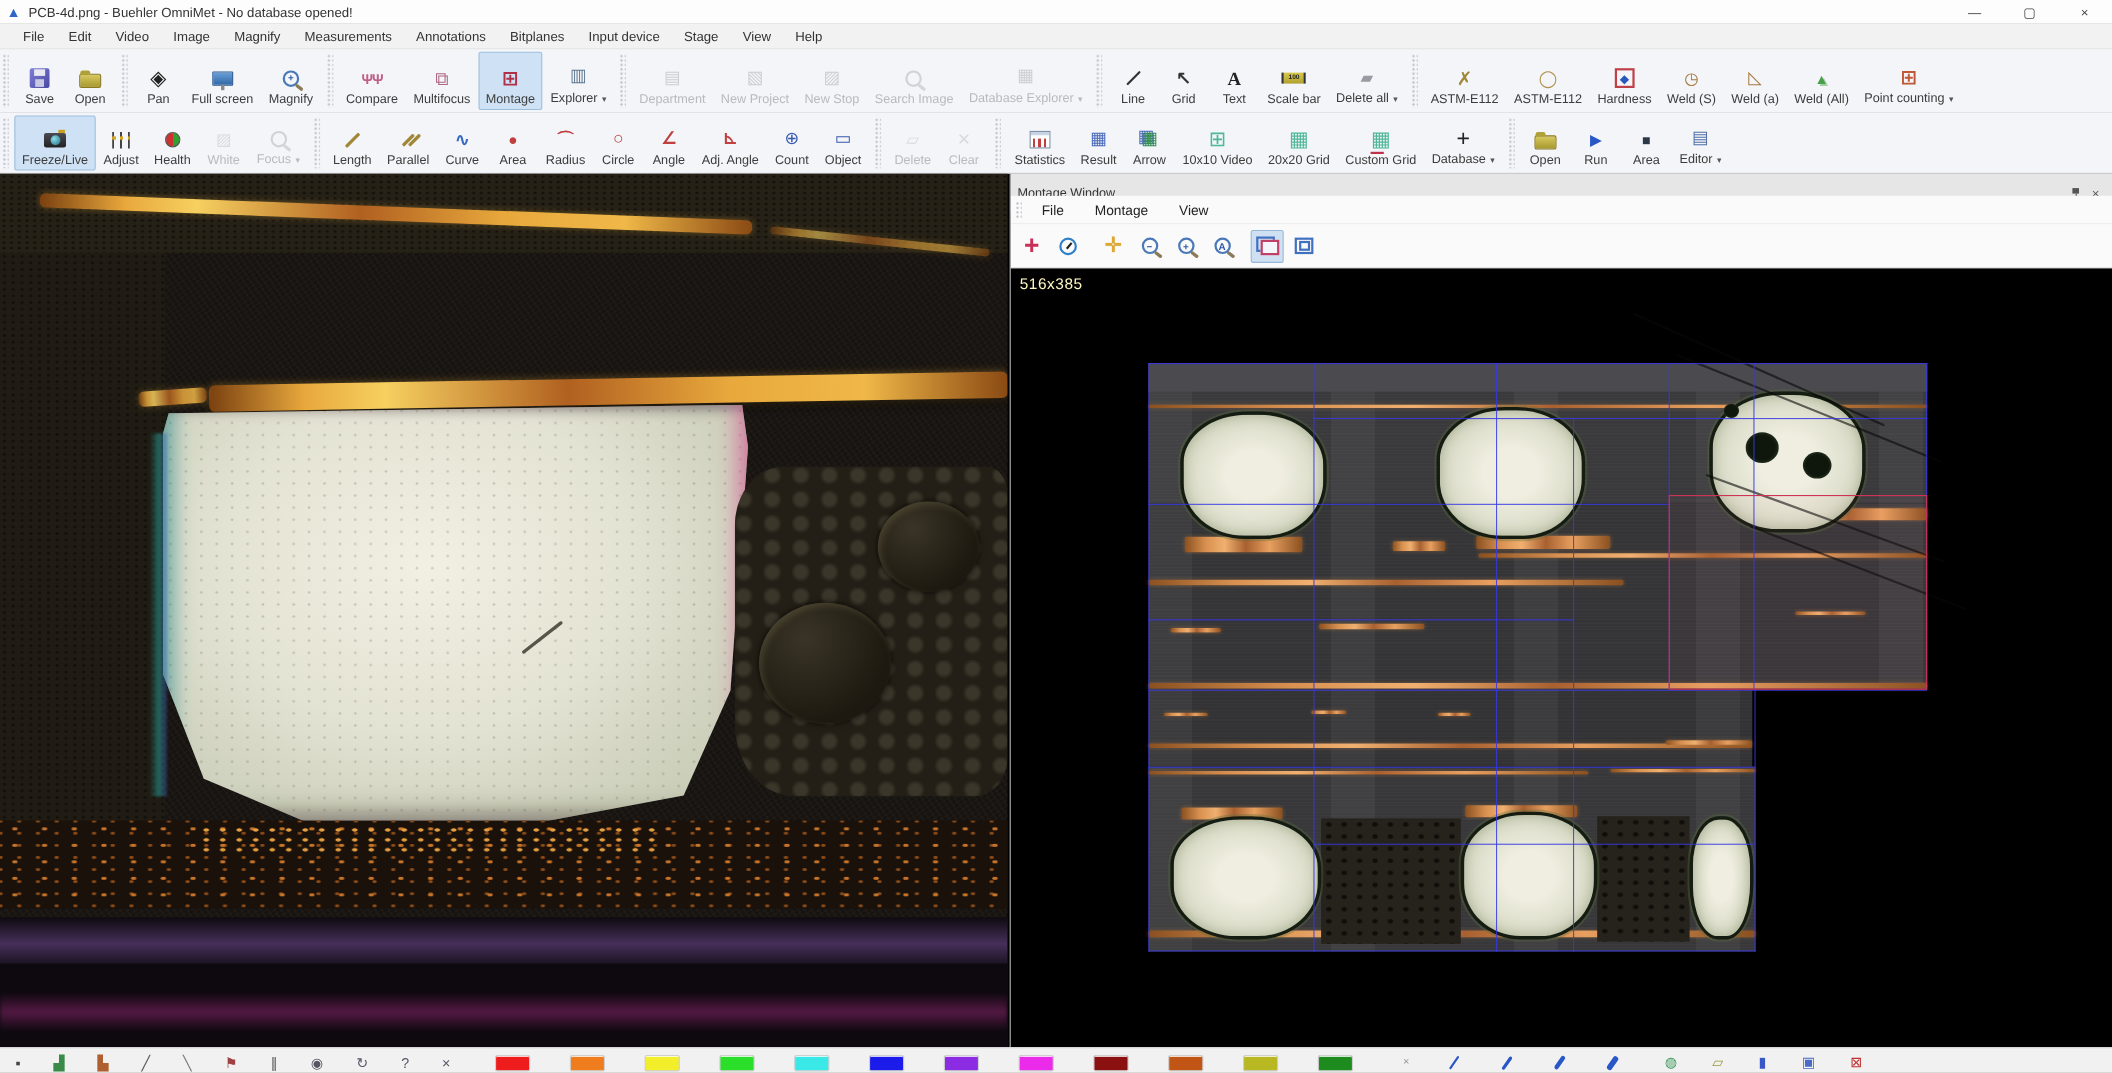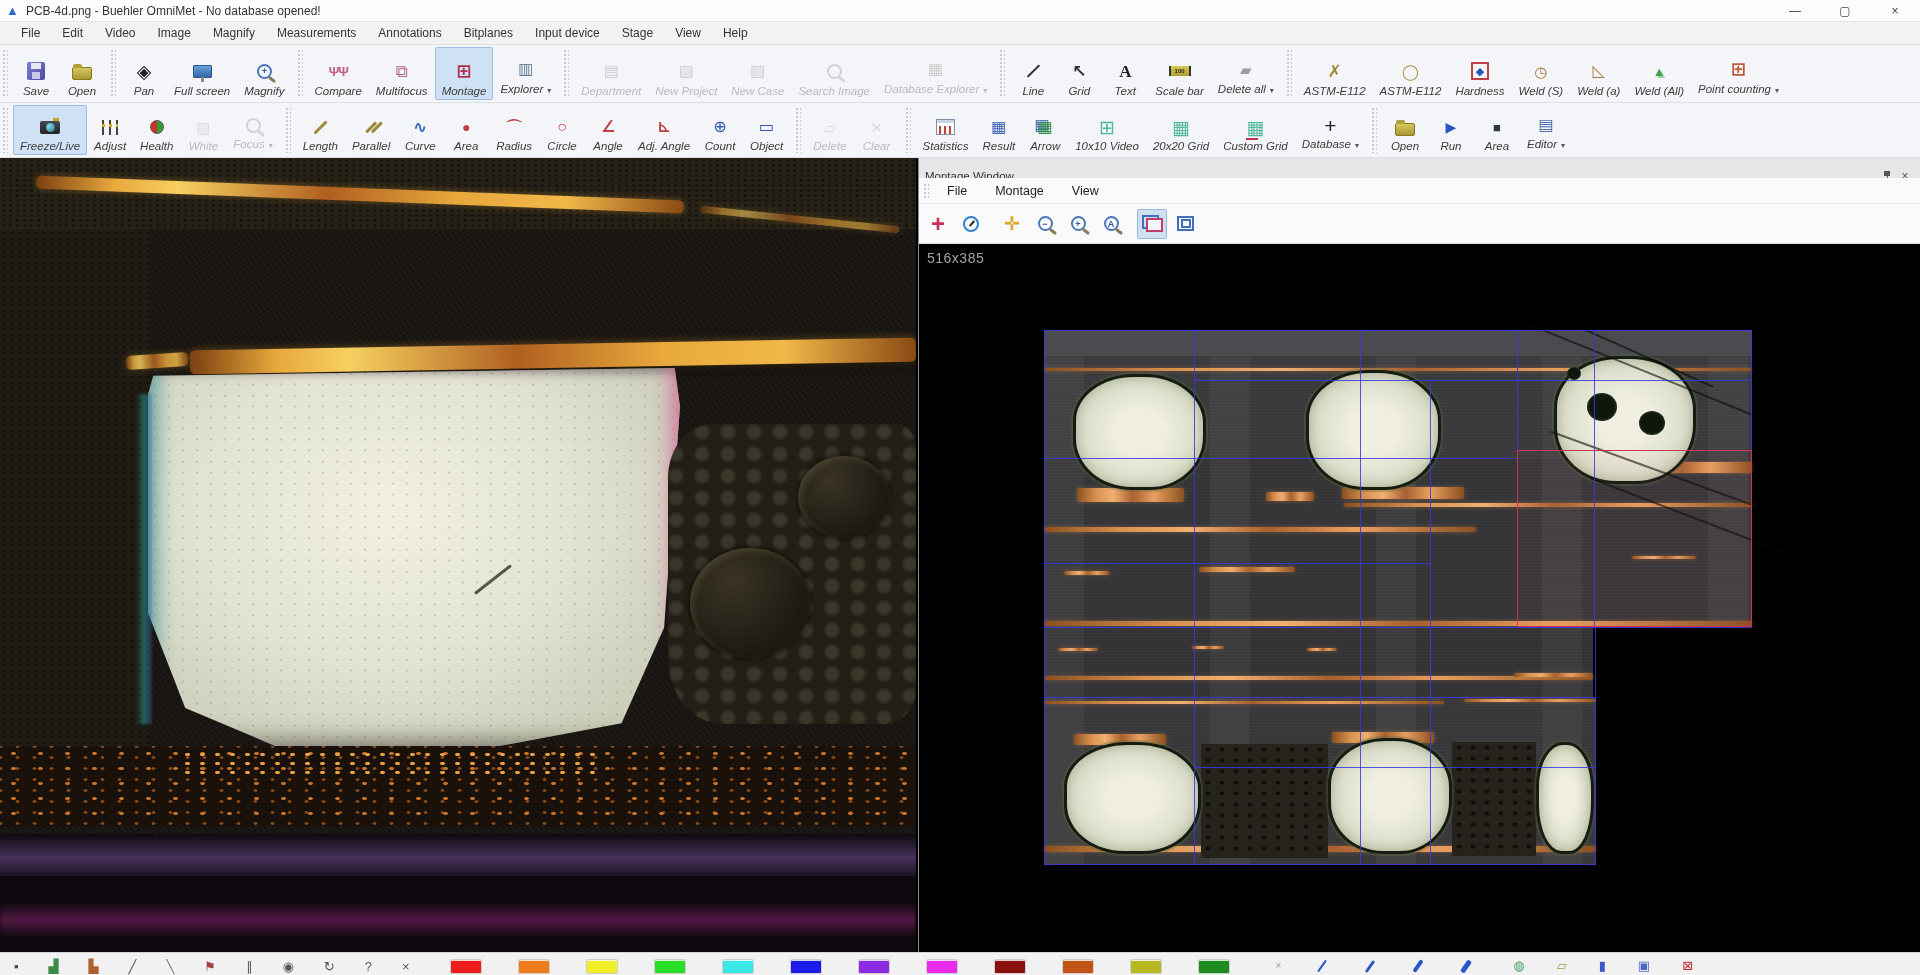--- a/index.html
+++ b/index.html
@@ -26,21 +26,21 @@
     align-items:stretch;border-bottom:1px solid #dcdfe4;}
   #toolbar1{top:45px;height:58px;}
   #toolbar2{top:103px;height:55px;}
   .grip{width:6px;margin:4px 2px;background-image:radial-gradient(#c4c9d2 1px,transparent 1.2px);
     background-size:4px 4px;}
   .tgroup{display:flex;align-items:stretch;padding:2px 3px;}
   .tbtn{min-width:46px;padding:2px 6px 1px 6px;display:flex;flex-direction:column;align-items:center;
     justify-content:flex-end;border:1px solid transparent;border-radius:2px;}
   .tbtn .icw{height:26px;display:flex;align-items:center;justify-content:center;}
   #toolbar2 .tbtn .icw{height:24px;}
-  .tbtn .lbl{font-size:11.5px;color:#3c3c3c;white-space:nowrap;line-height:14px;font-style:italic;}
+  .tbtn .lbl{font-size:11.5px;color:#3c3c3c;white-space:nowrap;line-height:14px;}
   .tbtn.sel{background:#cfe2f5;border-color:#9cbede;}
   .tbtn.dis .lbl{color:#b7babf;}
   .tbtn.dis .icw{opacity:.45;filter:grayscale(1);}
   .dd .lbl::after{content:"▾";font-size:8px;color:#555;margin-left:4px;}
   .tbtn.dis.dd .lbl::after{color:#b7babf;}
 
   
   .gi{display:inline-flex;align-items:center;justify-content:center;line-height:1;}
   .gi::before{display:block;}
   .g-pan::before{content:"◈";color:#222;font-size:19px;}
@@ -190,21 +190,21 @@
   .mw-menu-item{font-size:12.5px;color:#222;padding:4px 14px;}
   #mw-toolbar{position:absolute;left:0;top:46px;width:100%;height:40px;background:#fafafa;display:flex;align-items:center;
     border-bottom:1px solid #d8d8d8;padding-left:4px;}
   .mtbtn{width:30px;height:30px;display:flex;align-items:center;justify-content:center;border:1px solid transparent;
     border-radius:2px;margin-right:3px;}
   .mtbtn.sel{background:#cfe0f2;border-color:#98b8da;}
   .mtgap{width:8px;}
 
   
   #montage-canvas{position:absolute;left:0;top:86px;width:100%;height:708px;background:#000;overflow:hidden;}
-  #mosaic-status{position:absolute;left:8px;top:6px;font-size:14px;color:#a3a3a3;letter-spacing:.5px;}
+  #mosaic-status{position:absolute;left:8px;top:6px;font-size:14px;color:#fef9c3;letter-spacing:.5px;}
   #mosaic{position:absolute;left:125px;top:86px;width:708px;height:535px;}
   .msec{position:absolute;background-image:
       repeating-linear-gradient(90deg,rgba(255,255,255,.045) 0 40px,transparent 40px 166px),
       repeating-linear-gradient(0deg,rgba(255,255,255,.02) 0 1px,transparent 1px 3px);}
   .secA{left:0;top:0;width:708px;height:128px;background-color:#3a3a3c;}
   .secB{left:0;top:128px;width:708px;height:169px;background-color:#353537;}
   .secC{left:0;top:297px;width:549px;height:70px;background-color:#333335;}
   .secD{left:0;top:367px;width:552px;height:168px;background-color:#38383a;}
   .mtop{left:0;top:0;width:708px;height:26px;background:#4b4b4f;}
   .mc{position:absolute;background:linear-gradient(90deg,#8a5020,#d89050 18%,#f0b070 34%,#a86030 52%,#e8a060 72%,#8a5020);
@@ -335,21 +335,21 @@
     <div class="tbtn dis">
       <span class="icw">
           <span class="gi g-newproj"></span>
         </span>
       <span class="lbl">New Project</span>
     </div>
     <div class="tbtn dis">
       <span class="icw">
           <span class="gi g-newcase"></span>
         </span>
-      <span class="lbl">New Case</span>
+      <span class="lbl">New Stop</span>
     </div>
     <div class="tbtn dis">
       <span class="icw">
           <span class="mag gray"></span>
         </span>
       <span class="lbl">Search Image</span>
     </div>
     <div class="tbtn dis dd">
       <span class="icw">
           <span class="gi g-dbexp"></span>

